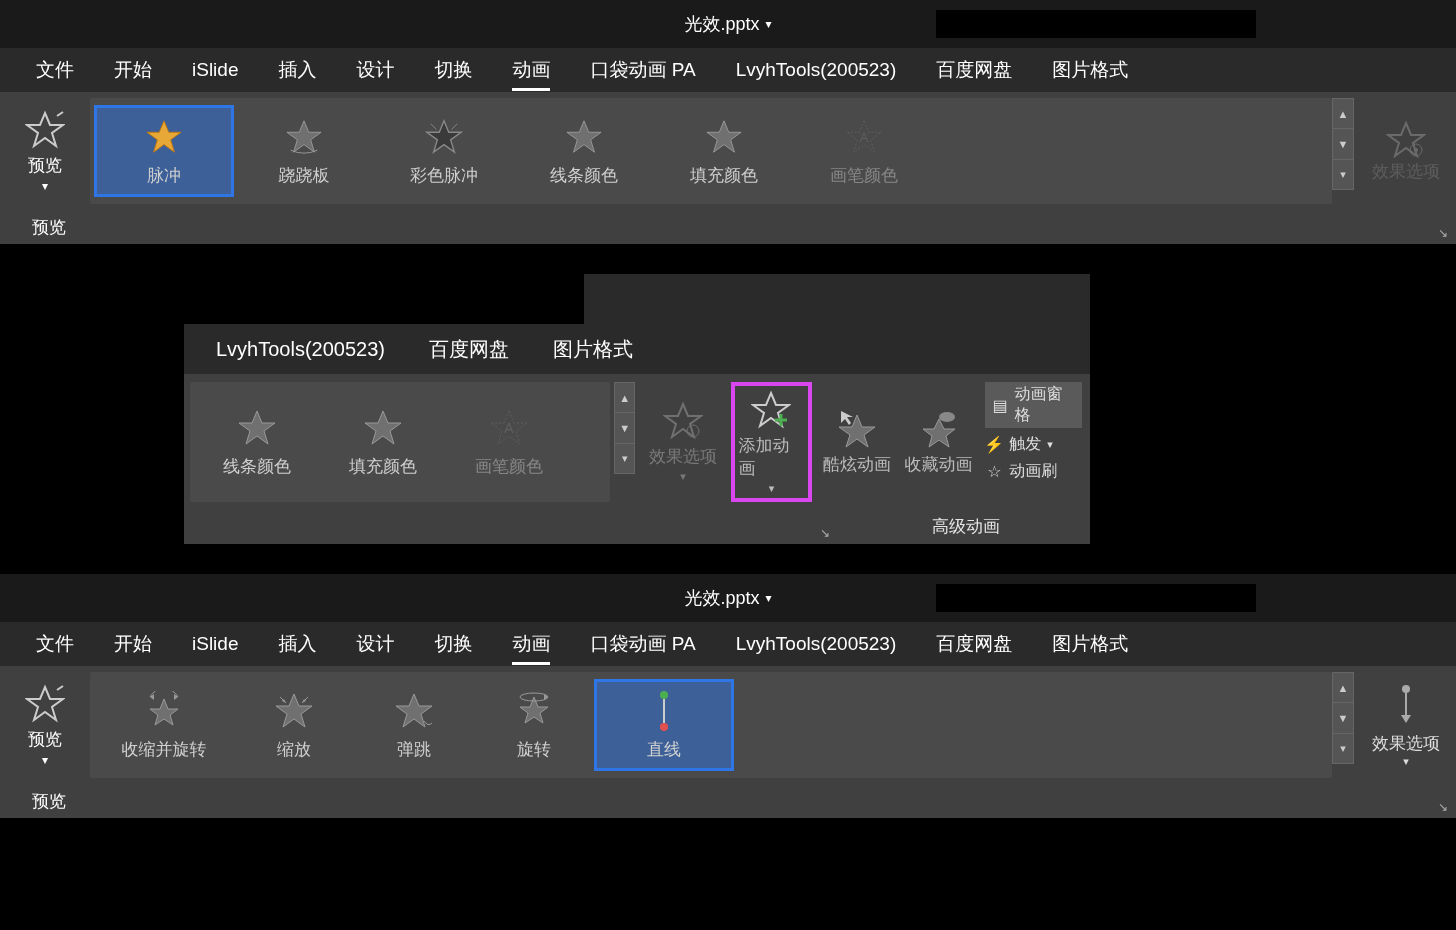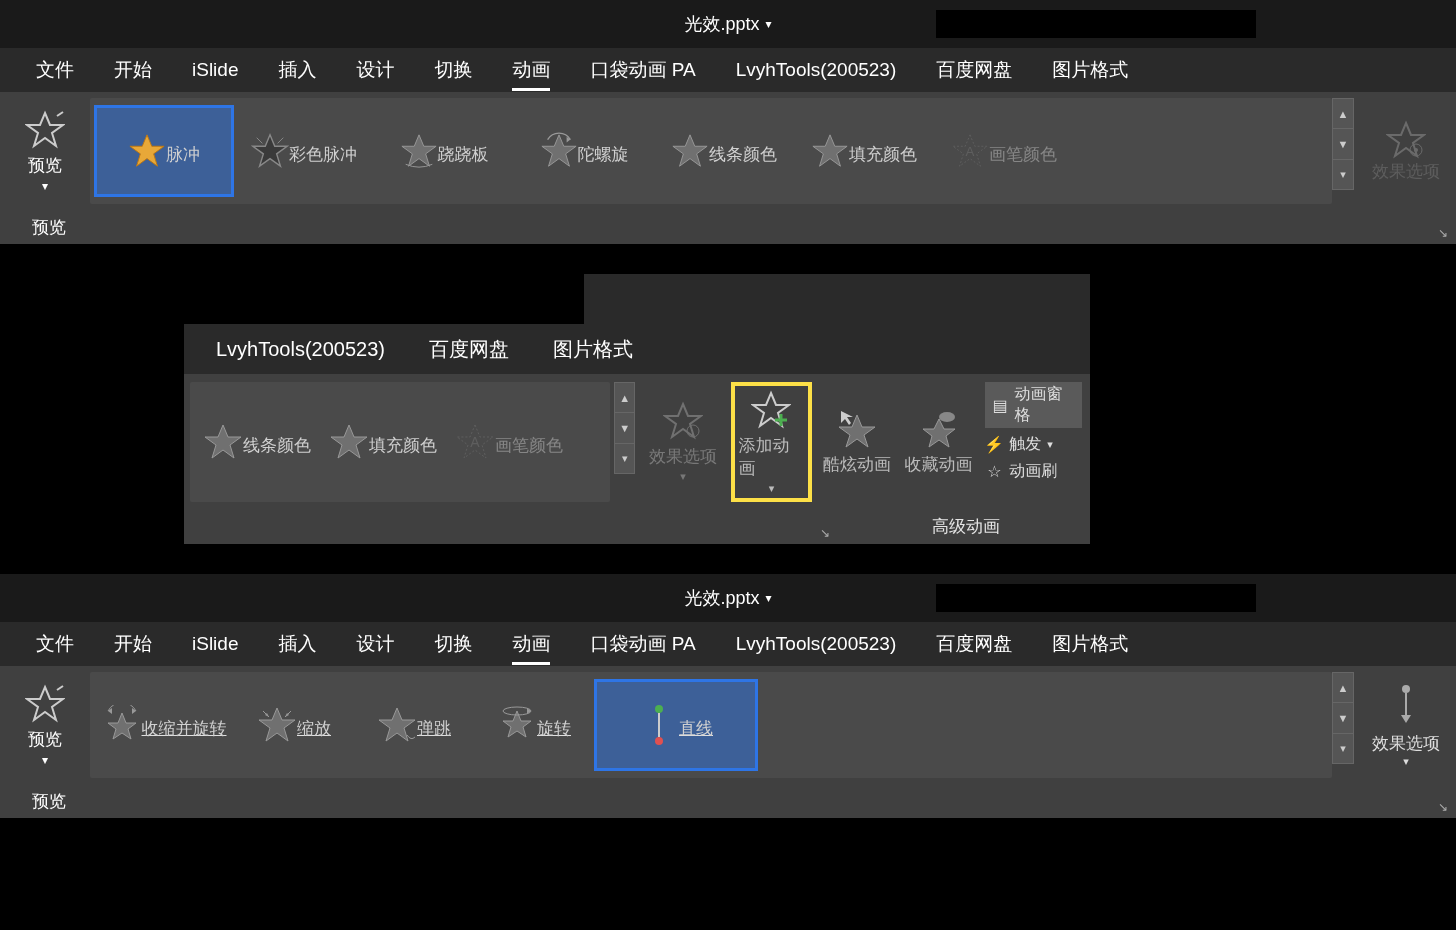--- a/index.html
+++ b/index.html
@@ -17,21 +17,21 @@
 .tab { color: #fff; font-size: 19px; padding: 6px 20px; cursor: pointer; position: relative; }
 .tab.active::after { content: ""; position: absolute; left: 20px; right: 20px; bottom: -2px; height: 3px; background: #fff; }
 
 
 .ribbon { background: #404040; display: flex; align-items: stretch; padding: 0; height: 118px; position: relative; }
 .ribbon-side { width: 90px; display: flex; flex-direction: column; align-items: center; justify-content: center; color: #fff; }
 .ribbon-side .lbl { font-size: 17px; margin-top: 4px; }
 .ribbon-side .chevron { font-size: 12px; margin-top: 2px; }
 
 .gallery { flex: 1; background: #4a4a4a; margin: 6px 0 6px 0; display: flex; align-items: center; padding: 0 4px; border-radius: 2px; position: relative; }
-.gallery-item { display: flex; flex-direction: row; align-items: center; justify-content: center; width: 140px; height: 92px; color: #d0d0d0; font-size: 17px; cursor: pointer; }
+.gallery-item { display: flex; flex-direction: column; align-items: center; justify-content: center; width: 140px; height: 92px; color: #d0d0d0; font-size: 17px; cursor: pointer; }
 .gallery-item.sel { border: 3px solid #2e75e6; background: #3d6098; }
 .gallery-item .ico { height: 42px; display: flex; align-items: center; justify-content: center; }
 .gallery-item .txt { margin-top: 6px; }
 .gallery-item.dim { opacity: 0.45; }
 
 .gallery-scroll { width: 22px; display: flex; flex-direction: column; height: 92px; margin: 6px 2px 6px 0; }
 .gallery-scroll button { flex: 1; background: #555; border: 1px solid #666; color: #ccc; font-size: 11px; cursor: pointer; }
 .gallery-scroll button + button { border-top: none; }
 
 .effect-opt { width: 100px; display: flex; flex-direction: column; align-items: center; justify-content: center; color: #888; font-size: 17px; }
@@ -47,21 +47,21 @@
 
 .ribbon2 { background: #404040; display: flex; align-items: stretch; height: 136px; position: relative; }
 .ribbon2 .gallery { margin: 8px 0 8px 6px; flex: none; width: 420px; }
 .ribbon2 .gallery-item { width: 126px; }
 
 .ribbon2 .btn-col { display: flex; flex-direction: column; align-items: center; justify-content: center; color: #bbb; font-size: 17px; padding: 0 4px; }
 .ribbon2 .btn-col .ico { height: 40px; display:flex; align-items:center; justify-content:center; }
 .ribbon2 .btn-col .txt { margin-top: 4px; }
 .ribbon2 .btn-col .chev { font-size: 11px; margin-top: 2px; }
 
-.addanim { border: 4px solid #fde047; padding: 6px 10px 2px; margin: 8px 4px; }
+.addanim { border: 4px solid #d946ef; padding: 6px 10px 2px; margin: 8px 4px; }
 
 .adv-list { display: flex; flex-direction: column; gap: 6px; padding: 8px 8px 0 6px; font-size: 16px; color: #ddd; }
 .adv-list .row { display: flex; align-items: center; gap: 6px; cursor: pointer; }
 .adv-list .row.hl { background: #5a5a5a; padding: 2px 6px; }
 .adv-list .row .i { width: 18px; display:inline-flex; justify-content:center; }
 .section2 .footer { height: 34px; background: #404040; position: relative; }
 .section2 .footer .launcher { position: absolute; left: 636px; bottom: 4px; color:#aaa; font-size:12px; }
 .section2 .footer .glabel { position: absolute; right: 90px; bottom: 6px; color:#e5e5e5; font-size:17px; }
 
 
@@ -110,45 +110,35 @@
         <span class="ico star">
           <svg width="38" height="38" viewBox="0 0 40 40">
               <polygon points="20,3 25,15 38,15 27,23 31,36 20,28 9,36 13,23 2,15 15,15" fill="#e8a838" stroke="#c07810" stroke-width="1"></polygon>
             </svg>
         </span>
         <span class="txt">脉冲</span>
       </div>
       <div class="gallery-item">
         <span class="ico star">
           <svg width="38" height="38" viewBox="0 0 40 40">
+              <polygon points="20,3 25,15 38,15 27,23 31,36 20,28 9,36 13,23 2,15 15,15" fill="#707070" stroke="#999" stroke-width="1"></polygon>
+              <path d="M6 34 Q20 40 34 34" fill="none" stroke="#999"></path>
+            </svg>
+        </span>
+        <span class="txt">跷跷板</span>
+      </div>
+      <div class="gallery-item">
+        <span class="ico star">
+          <svg width="38" height="38" viewBox="0 0 40 40">
               <polygon points="20,3 25,15 38,15 27,23 31,36 20,28 9,36 13,23 2,15 15,15" fill="#3a3a3a" stroke="#888" stroke-width="1.5"></polygon>
               <line x1="6" y1="6" x2="12" y2="12" stroke="#888"></line>
               <line x1="34" y1="6" x2="28" y2="12" stroke="#888"></line>
             </svg>
         </span>
         <span class="txt">彩色脉冲</span>
-      </div>
-      <div class="gallery-item">
-        <span class="ico star">
-          <svg width="38" height="38" viewBox="0 0 40 40">
-              <polygon points="20,3 25,15 38,15 27,23 31,36 20,28 9,36 13,23 2,15 15,15" fill="#707070" stroke="#999" stroke-width="1"></polygon>
-              <path d="M6 34 Q20 40 34 34" fill="none" stroke="#999"></path>
-            </svg>
-        </span>
-        <span class="txt">跷跷板</span>
-      </div>
-      <div class="gallery-item">
-        <span class="ico star">
-          <svg width="38" height="38" viewBox="0 0 40 40">
-              <polygon points="20,3 25,15 38,15 27,23 31,36 20,28 9,36 13,23 2,15 15,15" fill="#707070" stroke="#999"></polygon>
-              <path d="M8 8 A14 14 0 0 1 32 8" fill="none" stroke="#999" stroke-width="1.5"></path>
-              <polygon points="32,8 28,5 28,11" fill="#999"></polygon>
-            </svg>
-        </span>
-        <span class="txt">陀螺旋</span>
       </div>
       <div class="gallery-item">
         <span class="ico star">
           <svg width="38" height="38" viewBox="0 0 40 40">
               <polygon points="20,3 25,15 38,15 27,23 31,36 20,28 9,36 13,23 2,15 15,15" fill="#707070" stroke="#999"></polygon>
             </svg>
         </span>
         <span class="txt">线条颜色</span>
       </div>
       <div class="gallery-item">
@@ -329,21 +319,21 @@
       <span class="star">
         <svg width="40" height="40" viewBox="0 0 40 40">
             <polygon points="20,3 25,15 38,15 27,23 31,36 20,28 9,36 13,23 2,15 15,15" fill="none" stroke="#ccc" stroke-width="2"></polygon>
             <line x1="32" y1="6" x2="38" y2="2" stroke="#ccc" stroke-width="2"></line>
           </svg>
       </span>
       <span class="lbl">预览</span>
       <span class="chevron">▾</span>
     </div>
 
-    <div class="gallery" style="justify-content:space-between;text-decoration:underline;">
+    <div class="gallery" style="justify-content:space-between;">
       <div class="gallery-item">
         <span class="ico star">
           <svg width="40" height="40" viewBox="0 0 40 40">
               <polygon points="20,8 24,18 34,18 26,24 29,34 20,28 11,34 14,24 6,18 16,18" fill="#707070" stroke="#999"></polygon>
               <path d="M6 6 A16 16 0 0 1 34 6" fill="none" stroke="#999"></path>
               <polygon points="6,6 10,3 10,9" fill="#999"></polygon>
               <polygon points="34,6 30,3 30,9" fill="#999"></polygon>
             </svg>
         </span>
         <span class="txt">收缩并旋转</span>
@@ -372,21 +362,21 @@
       <div class="gallery-item" style="width:120px;">
         <span class="ico star">
           <svg width="40" height="40" viewBox="0 0 40 40">
               <polygon points="20,6 24,16 34,16 26,22 29,32 20,26 11,32 14,22 6,16 16,16" fill="#707070" stroke="#999"></polygon>
               <ellipse cx="20" cy="6" rx="14" ry="4" fill="none" stroke="#999"></ellipse>
               <polygon points="34,6 30,3 30,9" fill="#999"></polygon>
             </svg>
         </span>
         <span class="txt">旋转</span>
       </div>
-      <div class="gallery-item sel" style="width:164px;">
+      <div class="gallery-item sel" style="width:140px;">
         <span class="ico">
           <svg width="40" height="44" viewBox="0 0 40 44">
               <circle cx="20" cy="6" r="4" fill="#4caf50"></circle>
               <line x1="20" y1="10" x2="20" y2="34" stroke="#ccc" stroke-width="2"></line>
               <circle cx="20" cy="38" r="4" fill="#e05050"></circle>
             </svg>
         </span>
         <span class="txt">直线</span>
       </div>
       <div style="flex:1;"></div>

